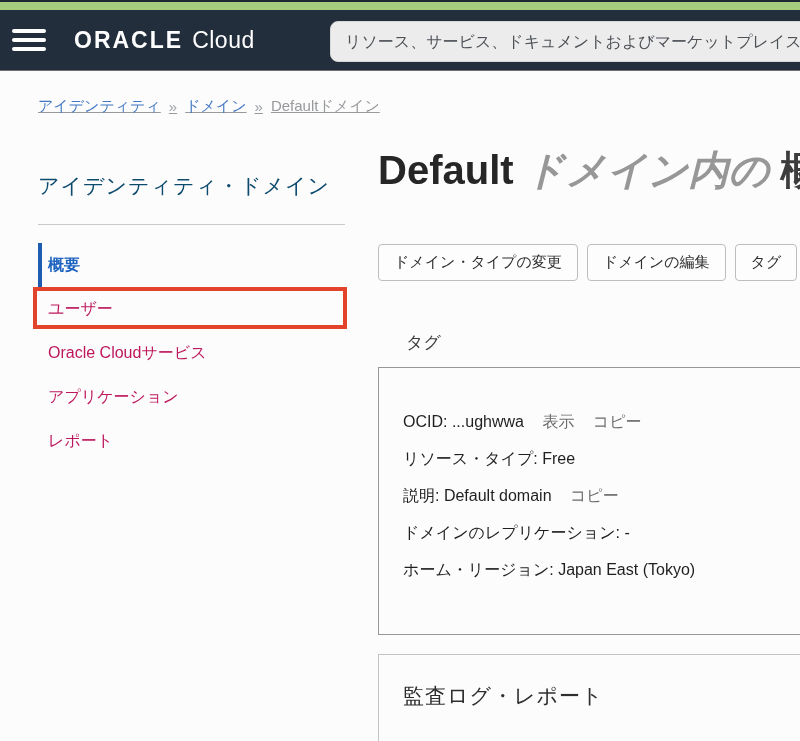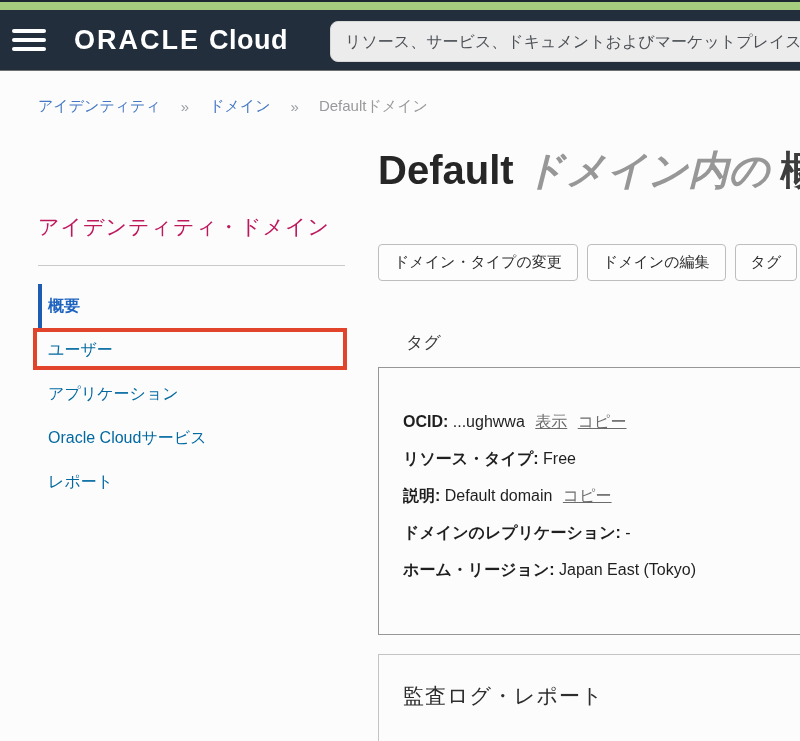--- a/index.html
+++ b/index.html
@@ -6,47 +6,47 @@
   html,body { width:800px; height:741px; overflow:hidden; background:#fcfcfc;
               font-family:"Liberation Sans", sans-serif; }
 
   
   .topbar { height:10px; background:linear-gradient(#1e2833 0 2px, #a6cd7e 2px 100%); }
   .header { height:61px; background:#222e3c; display:flex; align-items:center;
             position:relative; border-bottom:1px solid #6f6f6f; }
   .hamburger { margin-left:12px; width:34px; display:flex; flex-direction:column;
                gap:5px; cursor:pointer; }
   .hamburger span { display:block; height:4px; background:#fff; border-radius:2px; }
-  .logo { margin-left:28px; color:#fff; font-size:27px; letter-spacing:.5px;
+  .logo { margin-left:28px; color:#fff; font-size:23px; letter-spacing:.5px;
           white-space:nowrap; display:flex; align-items:baseline; gap:9px; }
   .logo .oracle { font-weight:800; letter-spacing:2px; }
-  .logo .cloud  { font-weight:700; }
+  .logo .cloud  { font-weight:400; }
   .searchbox { position:absolute; left:330px; top:11px; height:41px; width:490px;
                background:#ececec; border:1px solid #d7d7d7; border-radius:8px;
                font-size:16px; color:#4d5156; padding:0 14px;
                font-family:"Liberation Sans", sans-serif; }
   .searchbox::placeholder { color:#4d5156; opacity:1; }
 
   
   .breadcrumb { margin:26px 0 0 38px; font-size:15px; color:#97999c;
-                display:flex; gap:20px; align-items:center; }
+                display:flex; gap:8px; align-items:center;text-decoration:underline; }
   .breadcrumb a { color:#4478c4; text-decoration:none; cursor:pointer; }
   .breadcrumb .sep { color:#9aa0a5; }
 
   
   .content { display:flex; padding-left:38px; }
   .sidebar { width:340px; flex:0 0 340px; }
   .main    { flex:1; min-width:0; }
 
   
-  .side-heading { margin-top:97px; font-size:21px; color:#be185d; letter-spacing:1px; }
+  .side-heading { margin-top:56px; font-size:21px; color:#0c4a6e; letter-spacing:1px; }
   .side-divider { margin-top:24px; width:307px; border-bottom:1px solid #c9c9c9; }
   .nav { margin-top:18px; list-style:none; }
   .nav-item { position:relative; height:44px; display:flex; align-items:center;
-              padding-left:10px; font-size:16px; color:#0369a1; cursor:pointer; }
+              padding-left:10px; font-size:16px; color:#be185d; cursor:pointer; }
   .nav-item.active { border-left:4px solid #1d5cb0; padding-left:6px;
                      color:#1f63c0; font-weight:bold; }
   .annotation { position:absolute; left:-5px; top:0; width:314px; height:42px;
                 border:4px solid #e2432b; pointer-events:none; }
 
   
   .page-title { margin-top:27px; font-size:40px; white-space:nowrap; }
   .page-title .t-prefix { color:#262626; }
   .page-title .t-middle { color:#979797; font-style:italic; }
   .page-title .t-suffix { color:#3d3d3d; }
@@ -60,22 +60,22 @@
   .tab { height:49px; padding:0 28px; display:flex; align-items:center;
          font-size:17px; color:#3c3c3c; cursor:pointer; }
   .tab.active { border:1px solid #979797; border-bottom:1px solid #fcfcfc;
                 background:#fcfcfc; margin-bottom:-1px; position:relative; z-index:2;
                 min-width:170px; justify-content:center; }
 
   .panel { border:1px solid #979797; border-right:none; width:calc(100% + 30px);
            height:268px; padding:42px 0 0 24px; background:#fcfcfc; }
   .field-row { font-size:16px; color:#1f1f1f; margin-bottom:14px; line-height:23px;
                white-space:nowrap; }
-  .field-row b { font-weight:bold; }
-  .field-link { color:#6b6b6b; text-decoration:underline; margin-left:6px; cursor:pointer; }
+  .field-row b { font-weight:normal; }
+  .field-link { color:#6b6b6b; margin-left:14px; cursor:pointer; }
 
   .panel2 { margin-top:19px; border:1px solid #c4c4c4; border-right:none;
             width:calc(100% + 30px); height:120px; padding:27px 0 0 24px;
             background:#fcfcfc; }
   .panel2 h2 { font-size:21px; font-weight:normal; color:#2e2e2e; letter-spacing:1px; }
 </style>
 </head>
 <body>
 
 <div class="topbar"></div>
@@ -105,22 +105,22 @@
 
   <div class="sidebar">
     <div class="side-heading">アイデンティティ・ドメイン</div>
     <div class="side-divider"></div>
     <ul class="nav">
       <li class="nav-item active">概要</li>
       <li class="nav-item">
         <span>ユーザー</span>
         <div class="annotation"></div>
       </li>
+      <li class="nav-item">Oracle Cloudサービス</li>
       <li class="nav-item">アプリケーション</li>
-      <li class="nav-item">Oracle Cloudサービス</li>
       <li class="nav-item">レポート</li>
     </ul>
   </div>
 
   <div class="main">
     <h1 class="page-title">
       <span class="t-prefix">Default </span>
       <span class="t-middle">ドメイン内の</span>
       <span class="t-suffix">概要</span>
     </h1>

